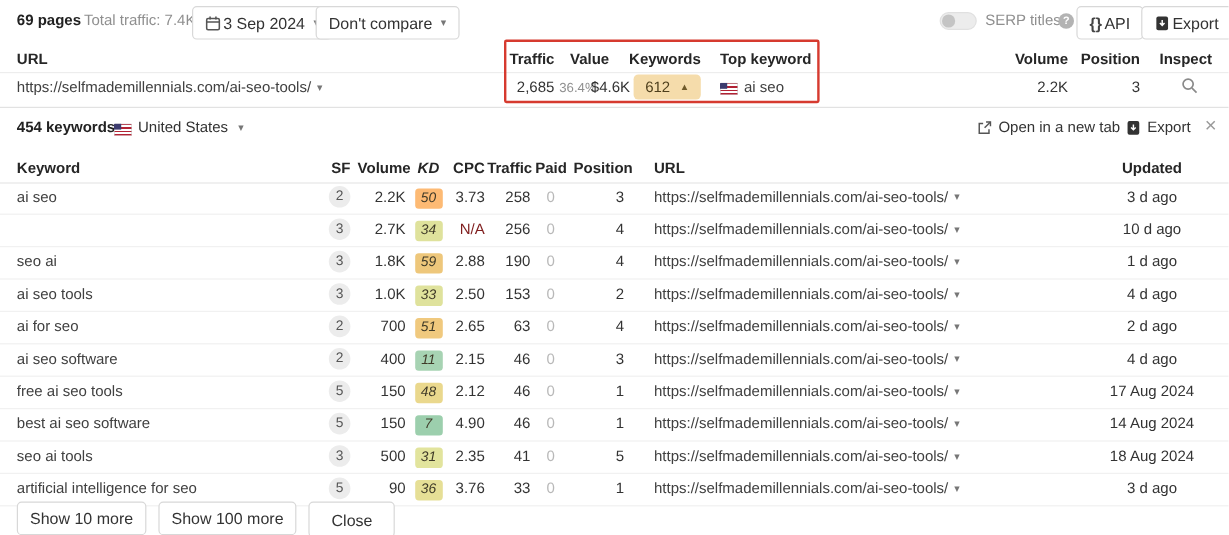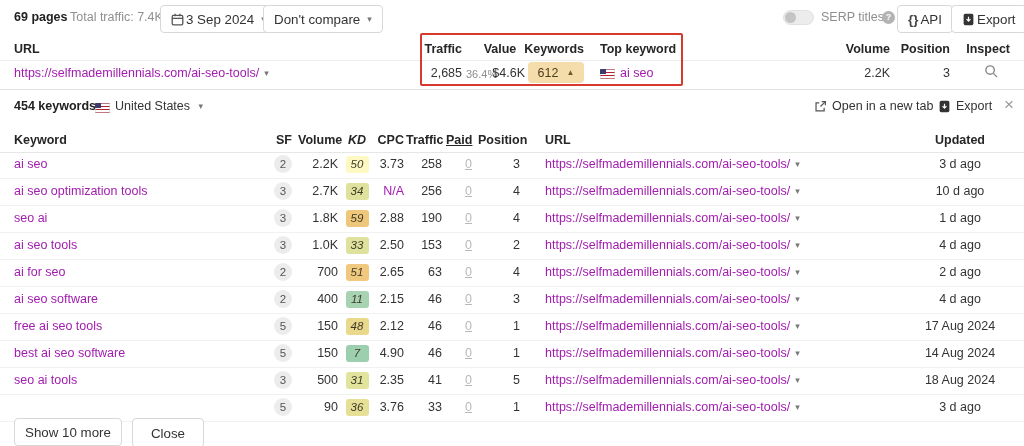--- a/index.html
+++ b/index.html
@@ -1,21 +1,21 @@
 <!DOCTYPE html>
 <html><head>
 <meta charset="utf-8">
 <style>
   html,body{margin:0;padding:0;background:#fff;}
   .page{position:relative;width:1024px;height:446px;background:#fff;
         font-family:"Liberation Sans","DejaVu Sans",sans-serif;font-size:12.5px;color:#333;overflow:hidden;}
   .abs{position:absolute;}
   .bold{font-weight:bold;color:#222;}
   .grey{color:#8f8f8f;}
-  .link{color:#a21caf;text-decoration:none;cursor:pointer;text-align:center;}
+  .link{color:#404040;text-decoration:none;cursor:pointer;text-align:center;}
   .caret{color:#777;font-size:9px;margin-left:5px;vertical-align:1px;}
   .btn{display:inline-flex;align-items:center;gap:2px;height:28px;padding:0 10px;
        background:#fff;border:1px solid #d8d8d8;border-radius:4px;color:#333;cursor:pointer;box-sizing:border-box;}
   
   .topbar{position:absolute;left:0;top:0;width:1024px;height:34px;}
   .toggle{position:absolute;left:783px;top:10px;width:31px;height:15px;border-radius:8px;
           background:#ececec;border:1px solid #e0e0e0;box-sizing:border-box;cursor:pointer;}
   .toggle .knob{position:absolute;left:1px;top:1px;width:11px;height:11px;border-radius:50%;background:#c4c4c4;}
   .help{position:absolute;left:882px;top:11px;width:13px;height:13px;border-radius:50%;background:#b3b3b3;
         color:#fff;font-size:9px;line-height:13px;text-align:center;font-weight:bold;}
@@ -37,32 +37,32 @@
   .tbl-hdr{position:absolute;left:0;top:127px;width:1024px;height:25px;border-bottom:1px solid #e6e6e6;
            font-weight:bold;color:#262626;}
   .col{position:absolute;top:6px;}
   .row .col{top:5px;}
   .col-kwd{left:14px;}
   .col-sf{left:256px;width:36px;text-align:right;}
   .col-volume{left:298px;width:40px;text-align:right;}
   .col-kd{left:344px;width:26px;text-align:center;font-style:italic;}
   .col-cpc{left:374px;width:30px;text-align:right;}
   .col-traffic{left:406px;width:36px;text-align:right;}
-  .col-paid{left:446px;width:26px;text-align:right;text-decoration:underline;}
+  .col-paid{left:446px;width:26px;text-align:center;}
   .col-position{left:478px;width:42px;text-align:right;}
   .col-url{left:545px;}
   .col-updated{left:905px;width:110px;text-align:center;}
   .rows{position:absolute;left:0;top:152px;width:1024px;}
   .row{position:relative;width:1024px;height:26px;border-bottom:1px solid #f1f1f1;}
   .sf-wrap{display:flex;justify-content:flex-end;}
   .sf-badge{display:inline-block;min-width:18px;height:18px;border-radius:50%;background:#ececec;color:#555;
             font-size:11.5px;line-height:18px;text-align:center;margin-top:-2px;}
   .kd-badge{display:inline-block;min-width:23px;height:17px;border-radius:3px;color:#3f3a28;
             font-size:11.5px;line-height:17px;text-align:center;margin-top:-1px;}
-  .na{color:#a21caf;}
+  .na{color:#7f1d1d;}
   .paid0{color:#b8b8b8;}
   
   .footer{position:absolute;left:14px;top:418px;display:flex;gap:10px;}
   .icon{display:inline-block;vertical-align:middle;}
   .close-x{position:absolute;left:1004px;top:5px;font-size:17px;color:#9a9a9a;cursor:pointer;}
 </style>
 </head>
 <body>
 
 <div class="page">
@@ -105,21 +105,21 @@
       </svg>
       <span>Export</span>
     </button>
   </div>
 
   <div class="hline" style="top:60px;"></div>
   <div class="hline" style="top:89px;border-top-color:#e2e2e2;"></div>
 
   <span class="sum-hdr" style="left:14px;">URL</span>
   <span class="sum-hdr" style="left:397px;width:65px;text-align:right;">Traffic</span>
-  <span class="sum-hdr" style="left:475px;width:50px;text-align:center;">Value</span>
+  <span class="sum-hdr" style="left:475px;width:50px;text-align:left;">Value</span>
   <span class="sum-hdr" style="left:514px;width:70px;text-align:right;">Keywords</span>
   <span class="sum-hdr" style="left:600px;">Top keyword</span>
   <span class="sum-hdr" style="left:832px;width:58px;text-align:right;">Volume</span>
   <span class="sum-hdr" style="left:898px;width:52px;text-align:right;">Position</span>
   <span class="sum-hdr" style="left:945px;width:65px;text-align:right;">Inspect</span>
 
   <span class="sum-val" style="left:14px;">
     <a class="link">https://selfmademillennials.com/ai-seo-tools/</a><span class="caret">▾</span>
   </span>
   <span class="sum-val" style="left:397px;width:65px;text-align:right;">2,685</span>
@@ -181,31 +181,30 @@
     <span class="col col-updated">Updated</span>
   </div>
 
   <div class="rows">
     <div class="row">
       <span class="col col-kwd"><a class="link">ai seo</a></span>
       <span class="col col-sf sf-wrap">
           <span class="sf-badge">2</span>
         </span>
       <span class="col col-volume">2.2K</span>
-      <span class="col col-kd"><span class="kd-badge" style="background: #fef9c3;">50</span></span>
+      <span class="col col-kd"><span class="kd-badge" style="background: #fdba74;">50</span></span>
       <span class="col col-cpc">3.73</span>
       <span class="col col-traffic">258</span>
       <span class="col col-paid paid0">0</span>
       <span class="col col-position">3</span>
       <span class="col col-url"><a class="link">https://selfmademillennials.com/ai-seo-tools/</a><span class="caret">▾</span></span>
       <span class="col col-updated">3 d ago</span>
     </div>
 
     <div class="row">
-      <span class="col col-kwd"><a class="link">ai seo optimization tools</a></span>
       <span class="col col-sf sf-wrap">
           <span class="sf-badge">3</span>
         </span>
       <span class="col col-volume">2.7K</span>
       <span class="col col-kd"><span class="kd-badge" style="background: rgb(223, 226, 156);">34</span></span>
       <span class="col col-cpc na">N/A</span>
       <span class="col col-traffic">256</span>
       <span class="col col-paid paid0">0</span>
       <span class="col col-position">4</span>
       <span class="col col-url"><a class="link">https://selfmademillennials.com/ai-seo-tools/</a><span class="caret">▾</span></span>
@@ -311,32 +310,34 @@
       <span class="col col-kd"><span class="kd-badge" style="background: rgb(226, 228, 157);">31</span></span>
       <span class="col col-cpc">2.35</span>
       <span class="col col-traffic">41</span>
       <span class="col col-paid paid0">0</span>
       <span class="col col-position">5</span>
       <span class="col col-url"><a class="link">https://selfmademillennials.com/ai-seo-tools/</a><span class="caret">▾</span></span>
       <span class="col col-updated">18 Aug 2024</span>
     </div>
 
     <div class="row">
+      <span class="col col-kwd"><a class="link">artificial intelligence for seo</a></span>
       <span class="col col-sf sf-wrap">
           <span class="sf-badge">5</span>
         </span>
       <span class="col col-volume">90</span>
       <span class="col col-kd"><span class="kd-badge" style="background: rgb(230, 223, 150);">36</span></span>
       <span class="col col-cpc">3.76</span>
       <span class="col col-traffic">33</span>
       <span class="col col-paid paid0">0</span>
       <span class="col col-position">1</span>
       <span class="col col-url"><a class="link">https://selfmademillennials.com/ai-seo-tools/</a><span class="caret">▾</span></span>
       <span class="col col-updated">3 d ago</span>
     </div>
   </div>
 
   <div class="footer">
     <button class="btn">Show 10 more</button>
+    <button class="btn">Show 100 more</button>
     <button class="btn" style="padding:14px 18px;">Close</button>
   </div>
 
 </div>
 
 </body></html>

